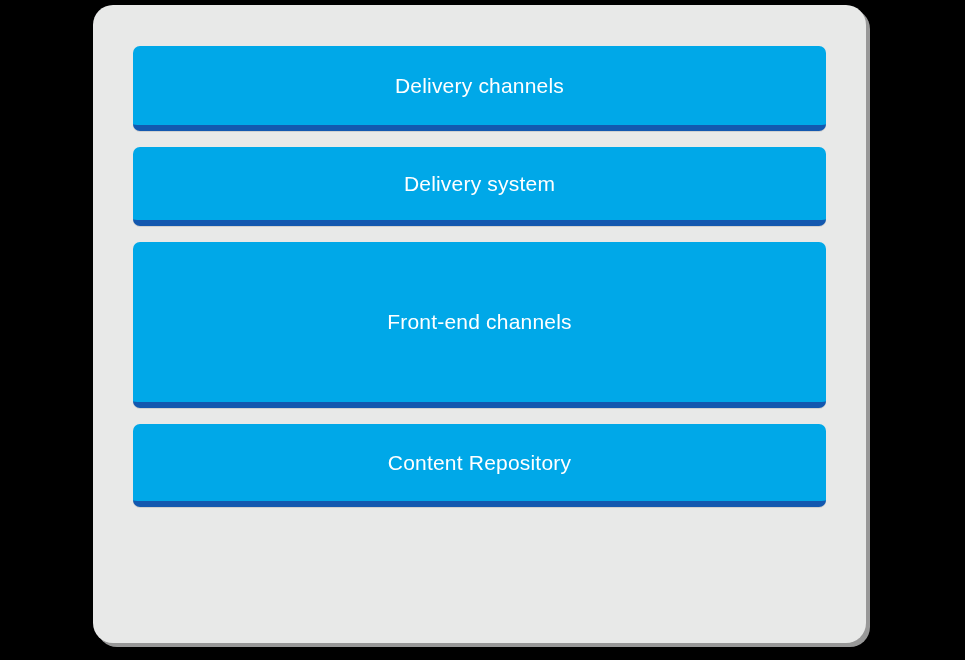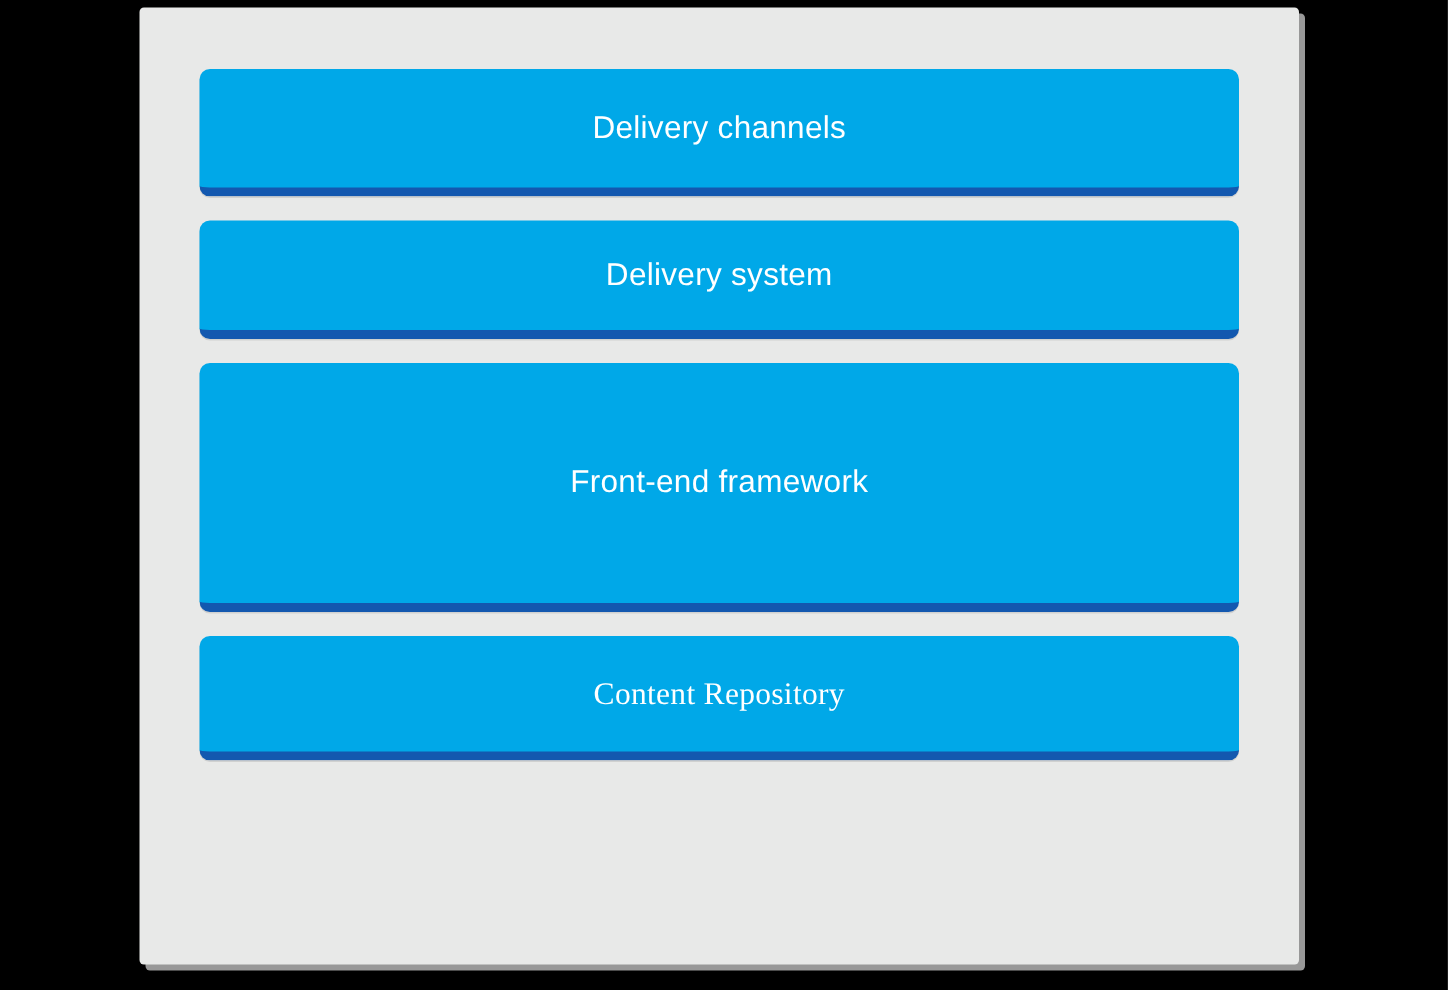--- a/index.html
+++ b/index.html
@@ -24,21 +24,21 @@
 
   
   #panel {
     position: absolute;
     left: 93px;
     top: 5px;
     width: 773px;
     height: 638px;
     box-sizing: border-box;
     background: #E8E9E8;
-    border-radius: 3px;
+    border-radius: 20px;
     padding: 41px 40px 0 40px;
     box-shadow: 4px 4px 0 0 rgba(160,160,160,0.95);
   }
 
   
   .block {
     position: relative;
     box-sizing: border-box;
     width: 100%;
     background: #00A8E8;
@@ -67,21 +67,20 @@
   .h-frontend          { height: 166px; }
   .h-api               { height: 81px; }
   .h-bottom            { height: 83px; margin-bottom: 0; }
 
   
   .split-row {
     display: flex;
     flex-direction: row;
     gap: 16px;
     width: 100%;
-    font-family: Liberation Serif, serif;
   }
   .split-row .block {
     flex: 1 1 0;
     width: auto;
   }
 </style>
 </head>
 <body>
 
 <div id="stage">
@@ -90,21 +89,21 @@
 
     <div class="block h-delivery-channels">
       <span class="block-label">Delivery channels</span>
     </div>
 
     <div class="block h-delivery-system">
       <span class="block-label">Delivery system</span>
     </div>
 
     <div class="block h-frontend">
-      <span class="block-label">Front-end framework</span>
+      <span class="block-label">Front-end channels</span>
     </div>
 
 
     <div class="split-row">
       <div class="block h-bottom">
         <span class="block-label">Content Repository</span>
       </div>
     </div>
 
   </div>

